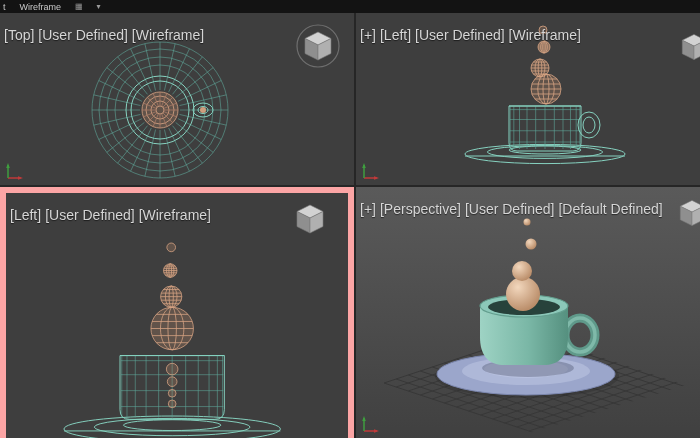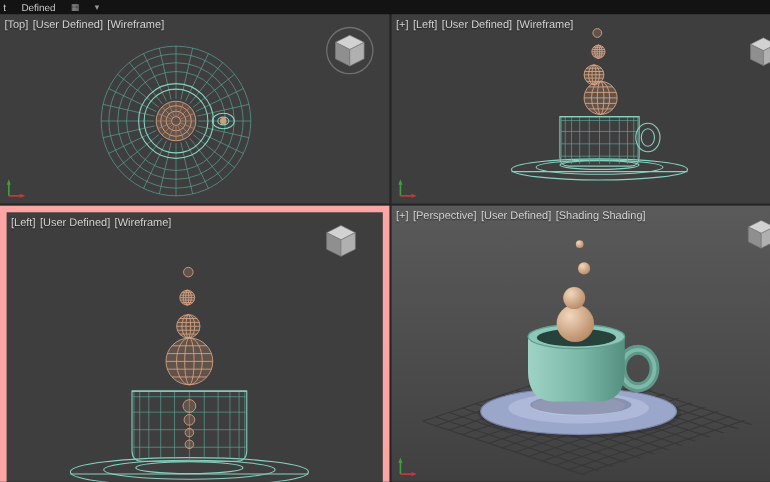--- a/index.html
+++ b/index.html
@@ -14,21 +14,21 @@
 
   
   .vp{position:absolute;overflow:hidden;background:#3e3e3e}
   #vp-top{left:0;top:13px;width:354px;height:172px}
   #vp-front{left:356px;top:13px;width:344px;height:172px}
   #vp-left{left:0;top:187px;width:354px;height:313px;border:6px solid #fca5a5}
   #vp-persp{left:356px;top:187px;width:344px;height:251px;
     background:linear-gradient(180deg,#5a5a5a 0%,#4c4c4c 55%,#404040 100%)}
   .canvas{position:absolute;left:0;top:0;width:100%;height:100%}
 
-  .vp-label{position:absolute;top:4px;left:4px;font-size:10px;color:#d6d6d6;display:flex;gap:4px;
+  .vp-label{position:absolute;top:14px;left:4px;font-size:14px;color:#d6d6d6;display:flex;gap:4px;
     text-shadow:0 1px 1px rgba(0,0,0,.55);white-space:nowrap;z-index:3}
   .vp-label span{cursor:pointer}
 
   .viewcube{position:absolute;z-index:2}
   #vp-top .viewcube{right:12px;top:8px;width:48px;height:48px}
   #vp-front .viewcube{right:-12px;top:16px;width:36px;height:36px}
   #vp-left .viewcube{right:18px;top:6px;width:40px;height:40px}
   #vp-persp .viewcube{right:-10px;top:8px;width:36px;height:36px}
 
   .axis-gizmo{position:absolute;left:4px;bottom:3px;width:22px;height:22px;z-index:2}
@@ -42,21 +42,21 @@
   .tan-dot{fill:#cf9d7d;stroke:none}
   .grid-line{stroke:#383838;stroke-width:1}
 </style>
 </head>
 <body>
 
 <div class="app">
 
   <div class="menubar">
     <span>t</span>
-    <span class="populate">Defined</span>
+    <span class="populate">Wireframe</span>
     <span class="mb-icon">▦</span>
     <span class="mb-icon">▾</span>
   </div>
 
   <div class="vp" id="vp-top">
     <svg id="svg-top" class="canvas" viewBox="0 0 354 172">
         <circle cx="160" cy="97" r="68" class="wf-teal-dim"></circle>
         <circle cx="160" cy="97" r="61" class="wf-teal-dim"></circle>
         <circle cx="160" cy="97" r="53" class="wf-teal-dim"></circle>
         <circle cx="160" cy="97" r="45" class="wf-teal-dim"></circle>
@@ -352,21 +352,21 @@
         <circle cx="167" cy="107" r="17" fill="url(#gSph)"></circle>
         <circle cx="166" cy="84" r="10" fill="url(#gSph)"></circle>
         <circle cx="175" cy="57" r="5.5" fill="url(#gSph)"></circle>
         <circle cx="171" cy="35" r="3.5" fill="url(#gSph)"></circle>
       </g>
     </svg>
     <div class="vp-label">
       <span>[+]</span>
       <span>[Perspective]</span>
       <span>[User Defined]</span>
-      <span>[Shading Shading]</span>
+      <span>[Default Defined]</span>
     </div>
     <svg class="viewcube" viewBox="0 0 40 40">
       <polygon points="20,6 33,12.5 20,19 7,12.5" fill="#d2d2d2" stroke="#7a7a7a" stroke-width=".6"></polygon>
       <polygon points="7,12.5 20,19 20,34 7,27.5" fill="#8f8f8f" stroke="#7a7a7a" stroke-width=".6"></polygon>
       <polygon points="33,12.5 20,19 20,34 33,27.5" fill="#b0b0b0" stroke="#7a7a7a" stroke-width=".6"></polygon>
     </svg>
     <svg class="axis-gizmo" viewBox="0 0 22 22">
       <line x1="4" y1="18" x2="17" y2="18" stroke="#c03a3a" stroke-width="1.5"></line>
       <polygon points="19,18 14,16.2 14,19.8" fill="#c03a3a"></polygon>
       <line x1="4" y1="18" x2="4" y2="5" stroke="#3f9e3f" stroke-width="1.5"></line>

